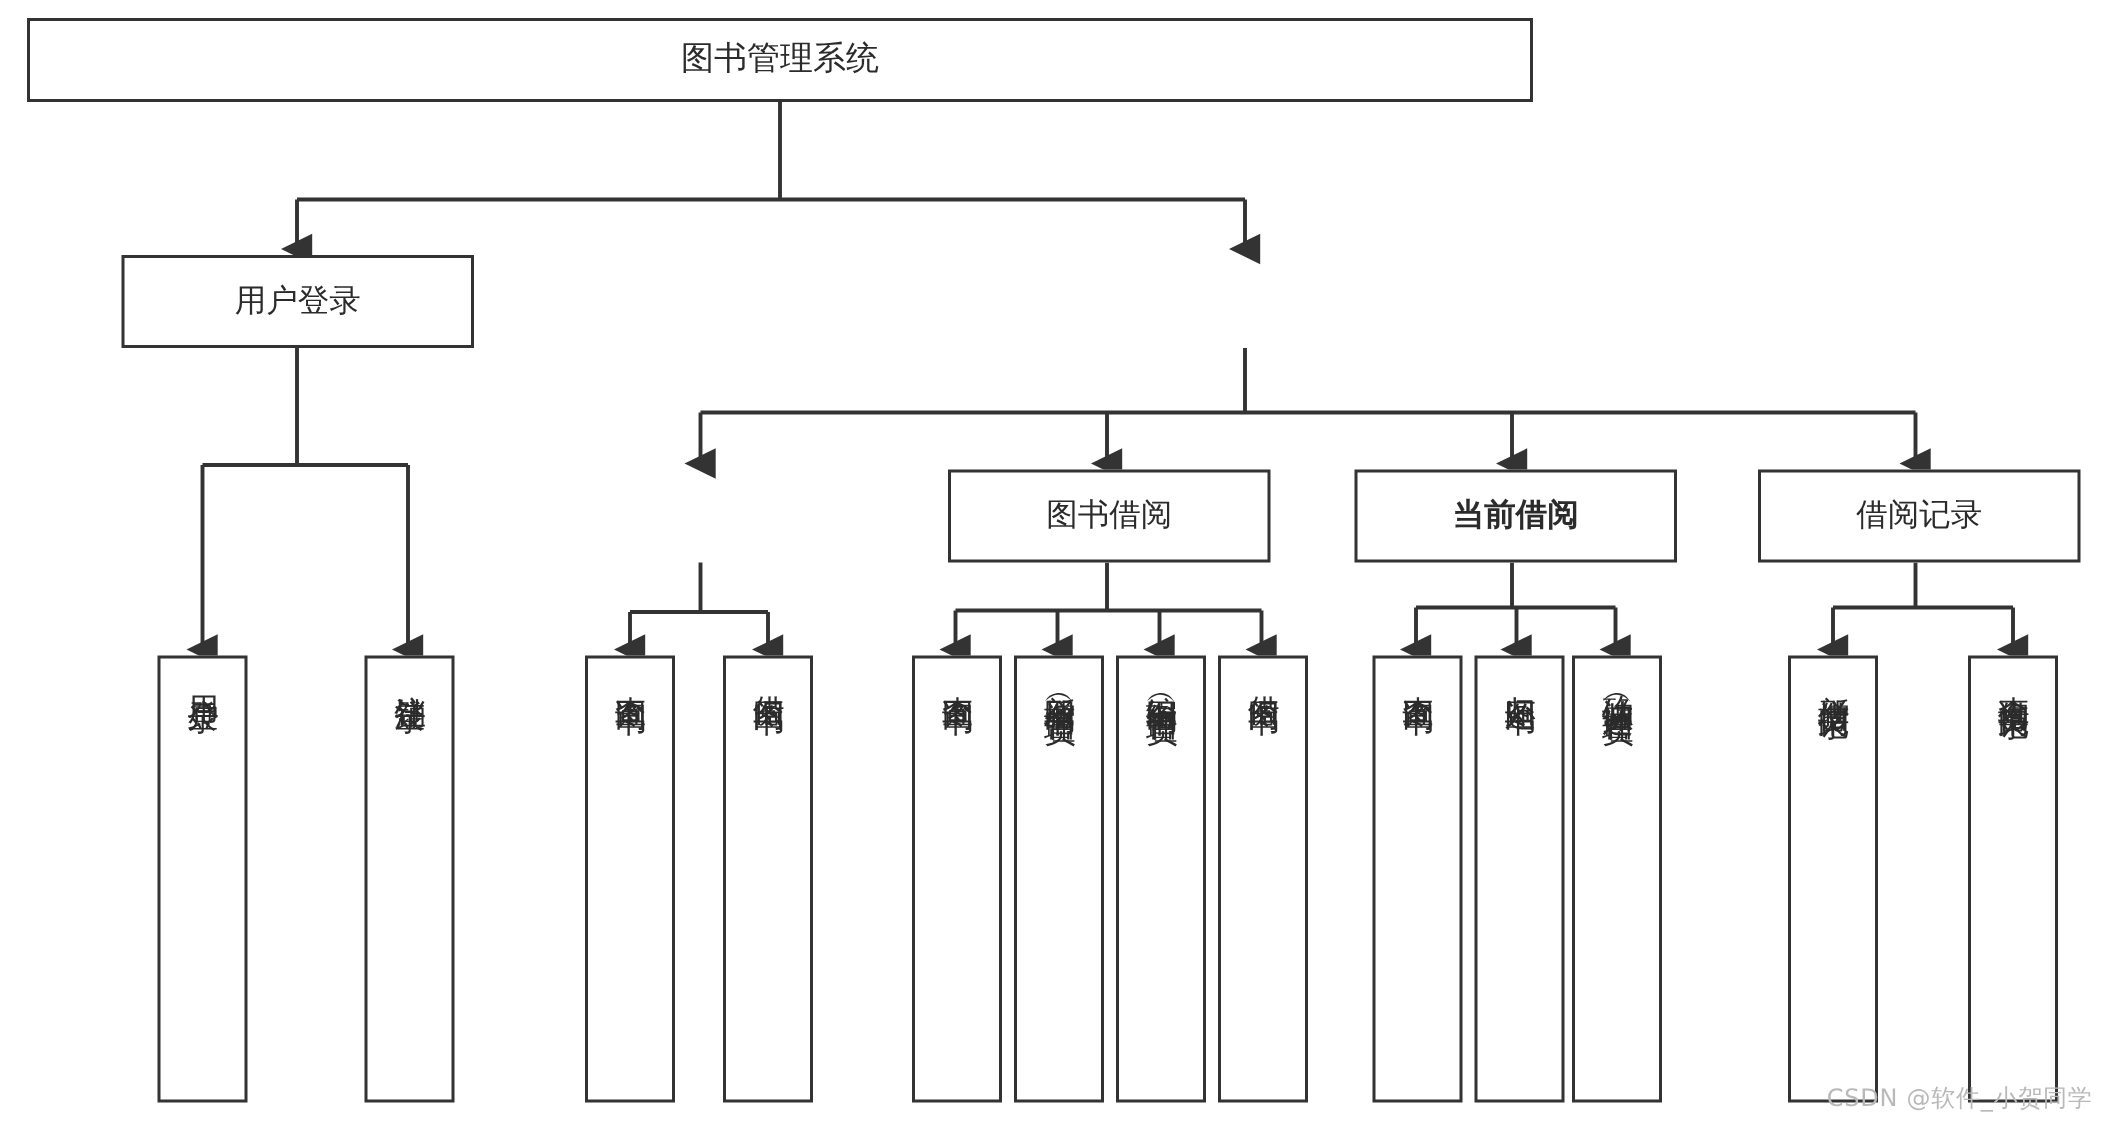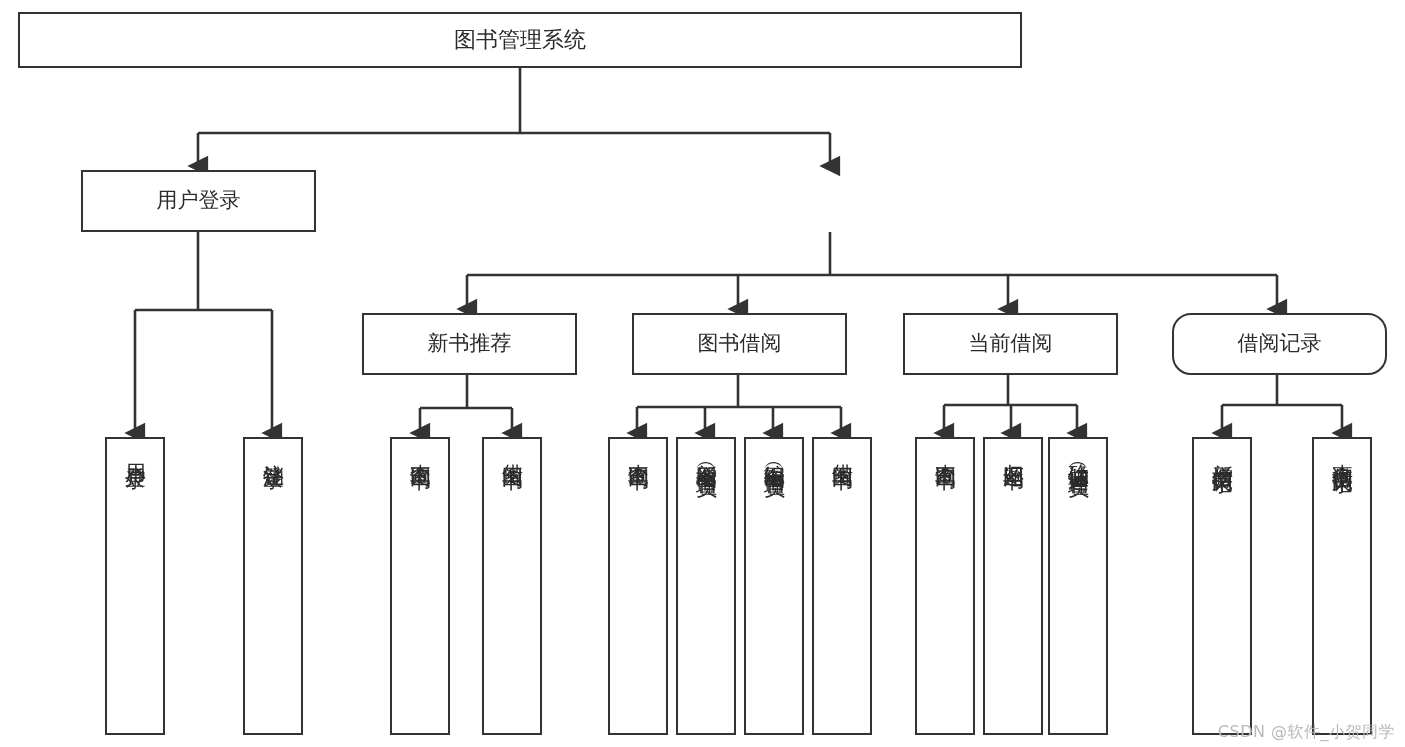--- a/index.html
+++ b/index.html
@@ -131,30 +131,27 @@
   </svg>
 
   <div class="node root horizontal" style="left:18px; top:12px; width:1004px; height:56px;">
     <span class="node-label">图书管理系统</span>
   </div>
 
   <div class="node horizontal" style="left:81px; top:170px; width:235px; height:62px;">
     <span class="node-label">用户登录</span>
   </div>
 
-  <div class="node horizontal" style="left:362px; top:313px; width:215px; height:62px;">
-    <span class="node-label">新书推荐</span>
-  </div>
   <div class="node horizontal" style="left:632px; top:313px; width:215px; height:62px;">
     <span class="node-label">图书借阅</span>
   </div>
-  <div class="node horizontal" style="left:903px; top:313px; width:215px; height:62px;">
+  <div class="node horizontal" style="left:903px; top:313px; width:215px; height:62px;font-weight:bold;">
     <span class="node-label">当前借阅</span>
   </div>
-  <div class="node horizontal" style="left:1172px; top:313px; width:215px; height:62px;border-radius:19px;">
+  <div class="node horizontal" style="left:1172px; top:313px; width:215px; height:62px;">
     <span class="node-label">借阅记录</span>
   </div>
 
   <div class="node vertical" style="left:105px; top:437px; width:60px; height:298px;">
     <span class="node-label">用户登录</span>
   </div>
   <div class="node vertical" style="left:243px; top:437px; width:60px; height:298px;">
     <span class="node-label">注销登录</span>
   </div>
 

